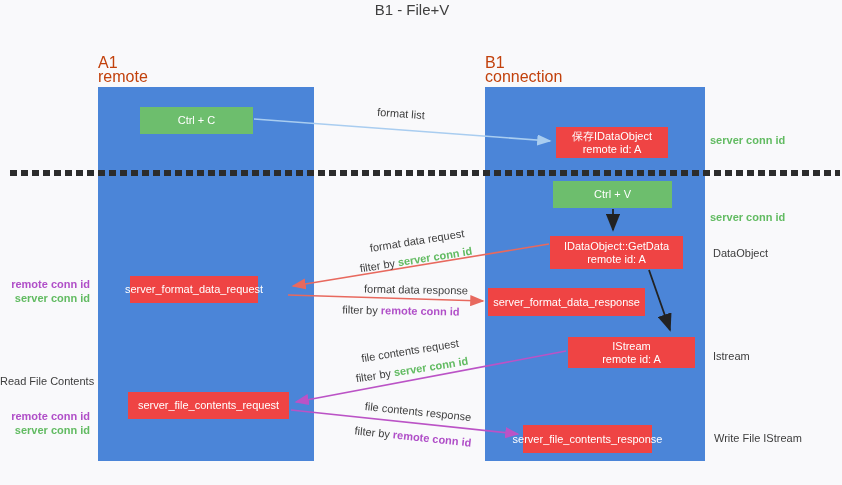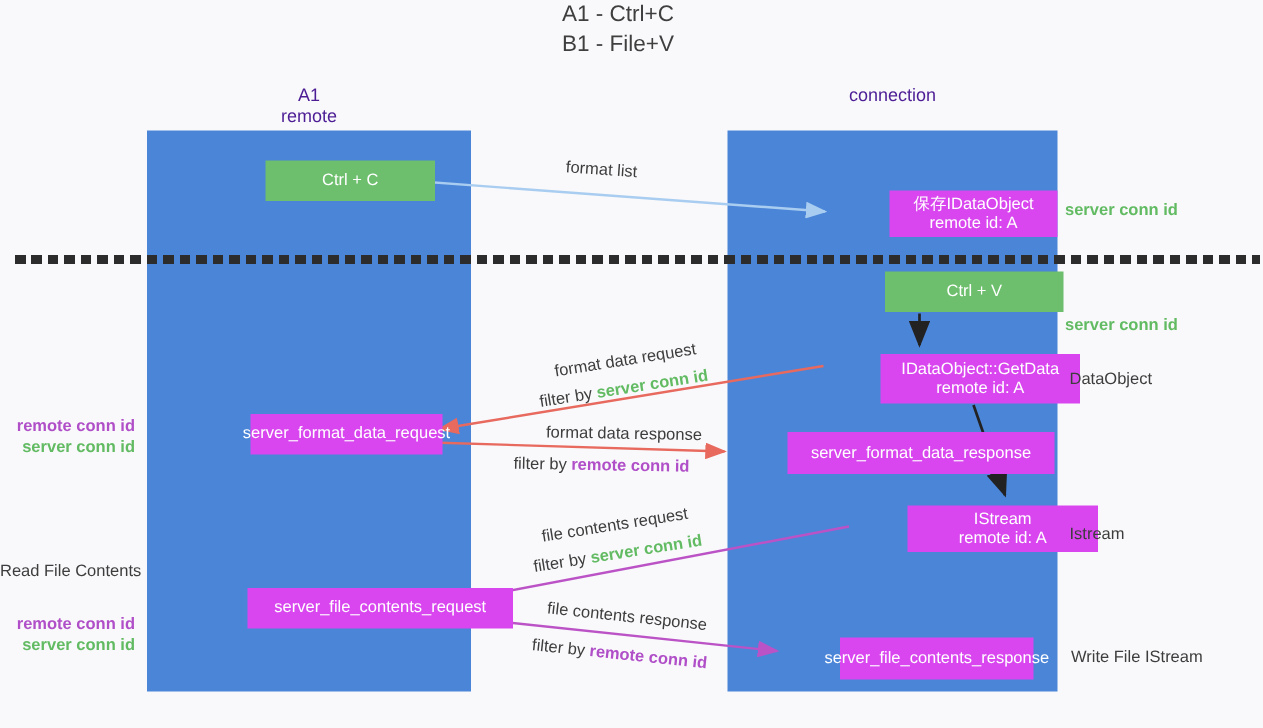--- a/index.html
+++ b/index.html
@@ -4,57 +4,57 @@
 <style>
   html,body{margin:0;padding:0}
   body{
     width:842px;height:485px;position:relative;overflow:hidden;
     background:#f9f9fb;
     font-family:"Liberation Sans",sans-serif;
     color:#3d3d3d;
   }
   .abs{position:absolute}
   .title{left:0;top:10;width:824px;text-align:center;font-size:15px;line-height:20px;color:#3f3f3f}
-  .lane-header{text-align:center;font-size:12px;line-height:14px;color:#4c1d95;z-index:2}
+  .lane-header{text-align:left;font-size:16px;line-height:14px;color:#c2410c;z-index:2}
   .lane{background:#4b85d8;z-index:1}
   .dotted{
     left:10px;top:170px;width:830px;height:6px;z-index:3;
     background:repeating-linear-gradient(90deg,#2c2c2c 0 7px,transparent 7px 11px);
   }
   .overlay{left:0;top:0;z-index:4;pointer-events:none}
   .node{
     display:flex;flex-direction:column;align-items:center;justify-content:center;
-    color:#fff;font-size:11px;line-height:13px;text-align:center;z-index:5;white-space:nowrap;margin-left:37px;
+    color:#fff;font-size:11px;line-height:13px;text-align:center;z-index:5;white-space:nowrap;
   }
   .green{background:#6dbe6d}
-  .orange{background:#d946ef}
+  .orange{background:#ef4444}
   .elabel{
     font-size:11px;line-height:13px;color:#3d3d3d;white-space:nowrap;z-index:6;
   }
   .center{transform:translate(-50%,-50%)}
   .sideL{left:0;width:90px;text-align:right;font-size:11px;line-height:14px;z-index:6;white-space:nowrap}
   .sideR{font-size:11px;line-height:14px;z-index:6;white-space:nowrap}
   .tgreen{color:#62bb62;font-weight:bold}
   .tpurple{color:#b04fc8;font-weight:bold}
   .tdark{color:#3d3d3d}
   .fb{margin-right:3px}
 </style>
 </head>
 <body>
 
 <div class="abs title">
-  <div>A1 - Ctrl+C</div>
   <div>B1 - File+V</div>
 </div>
 
 <div class="abs lane-header" style="left:98px;top:56px;width:216px">
   <div>A1</div>
   <div>remote</div>
 </div>
 <div class="abs lane-header" style="left:485px;top:56px;width:220px">
+  <div>B1</div>
   <div>connection</div>
 </div>
 
 <div class="abs lane" style="left:98px;top:87px;width:216px;height:374px"></div>
 <div class="abs lane" style="left:485px;top:87px;width:220px;height:374px"></div>
 
 <div class="abs dotted"></div>
 
 <svg class="abs overlay" width="842" height="485">
   <defs>
@@ -90,28 +90,28 @@
 <div class="abs node green" style="left:553px;top:181px;width:119px;height:27px">
   <div>Ctrl + V</div>
 </div>
 <div class="abs node orange" style="left:550px;top:236px;width:133px;height:33px">
   <div>IDataObject::GetData</div>
   <div>remote id: A</div>
 </div>
 <div class="abs node orange" style="left:130px;top:276px;width:128px;height:27px">
   <div>server_format_data_request</div>
 </div>
-<div class="abs node orange" style="left:488px;top:288px;width:178px;height:28px">
+<div class="abs node orange" style="left:488px;top:288px;width:157px;height:28px">
   <div>server_format_data_response</div>
 </div>
 <div class="abs node orange" style="left:568px;top:337px;width:127px;height:31px">
   <div>IStream</div>
   <div>remote id: A</div>
 </div>
-<div class="abs node orange" style="left:128px;top:392px;width:177px;height:27px">
+<div class="abs node orange" style="left:128px;top:392px;width:161px;height:27px">
   <div>server_file_contents_request</div>
 </div>
 <div class="abs node orange" style="left:523px;top:425px;width:129px;height:28px">
   <div>server_file_contents_response</div>
 </div>
 
 <div class="abs elabel center" style="left:401px;top:114px;transform:translate(-50%,-50%) rotate(4deg)">format list</div>
 
 <div class="abs elabel center" style="left:417px;top:241px;transform:translate(-50%,-50%) rotate(-9deg)">format data request</div>
 <div class="abs elabel center" style="left:416px;top:260px;transform:translate(-50%,-50%) rotate(-9deg)">

